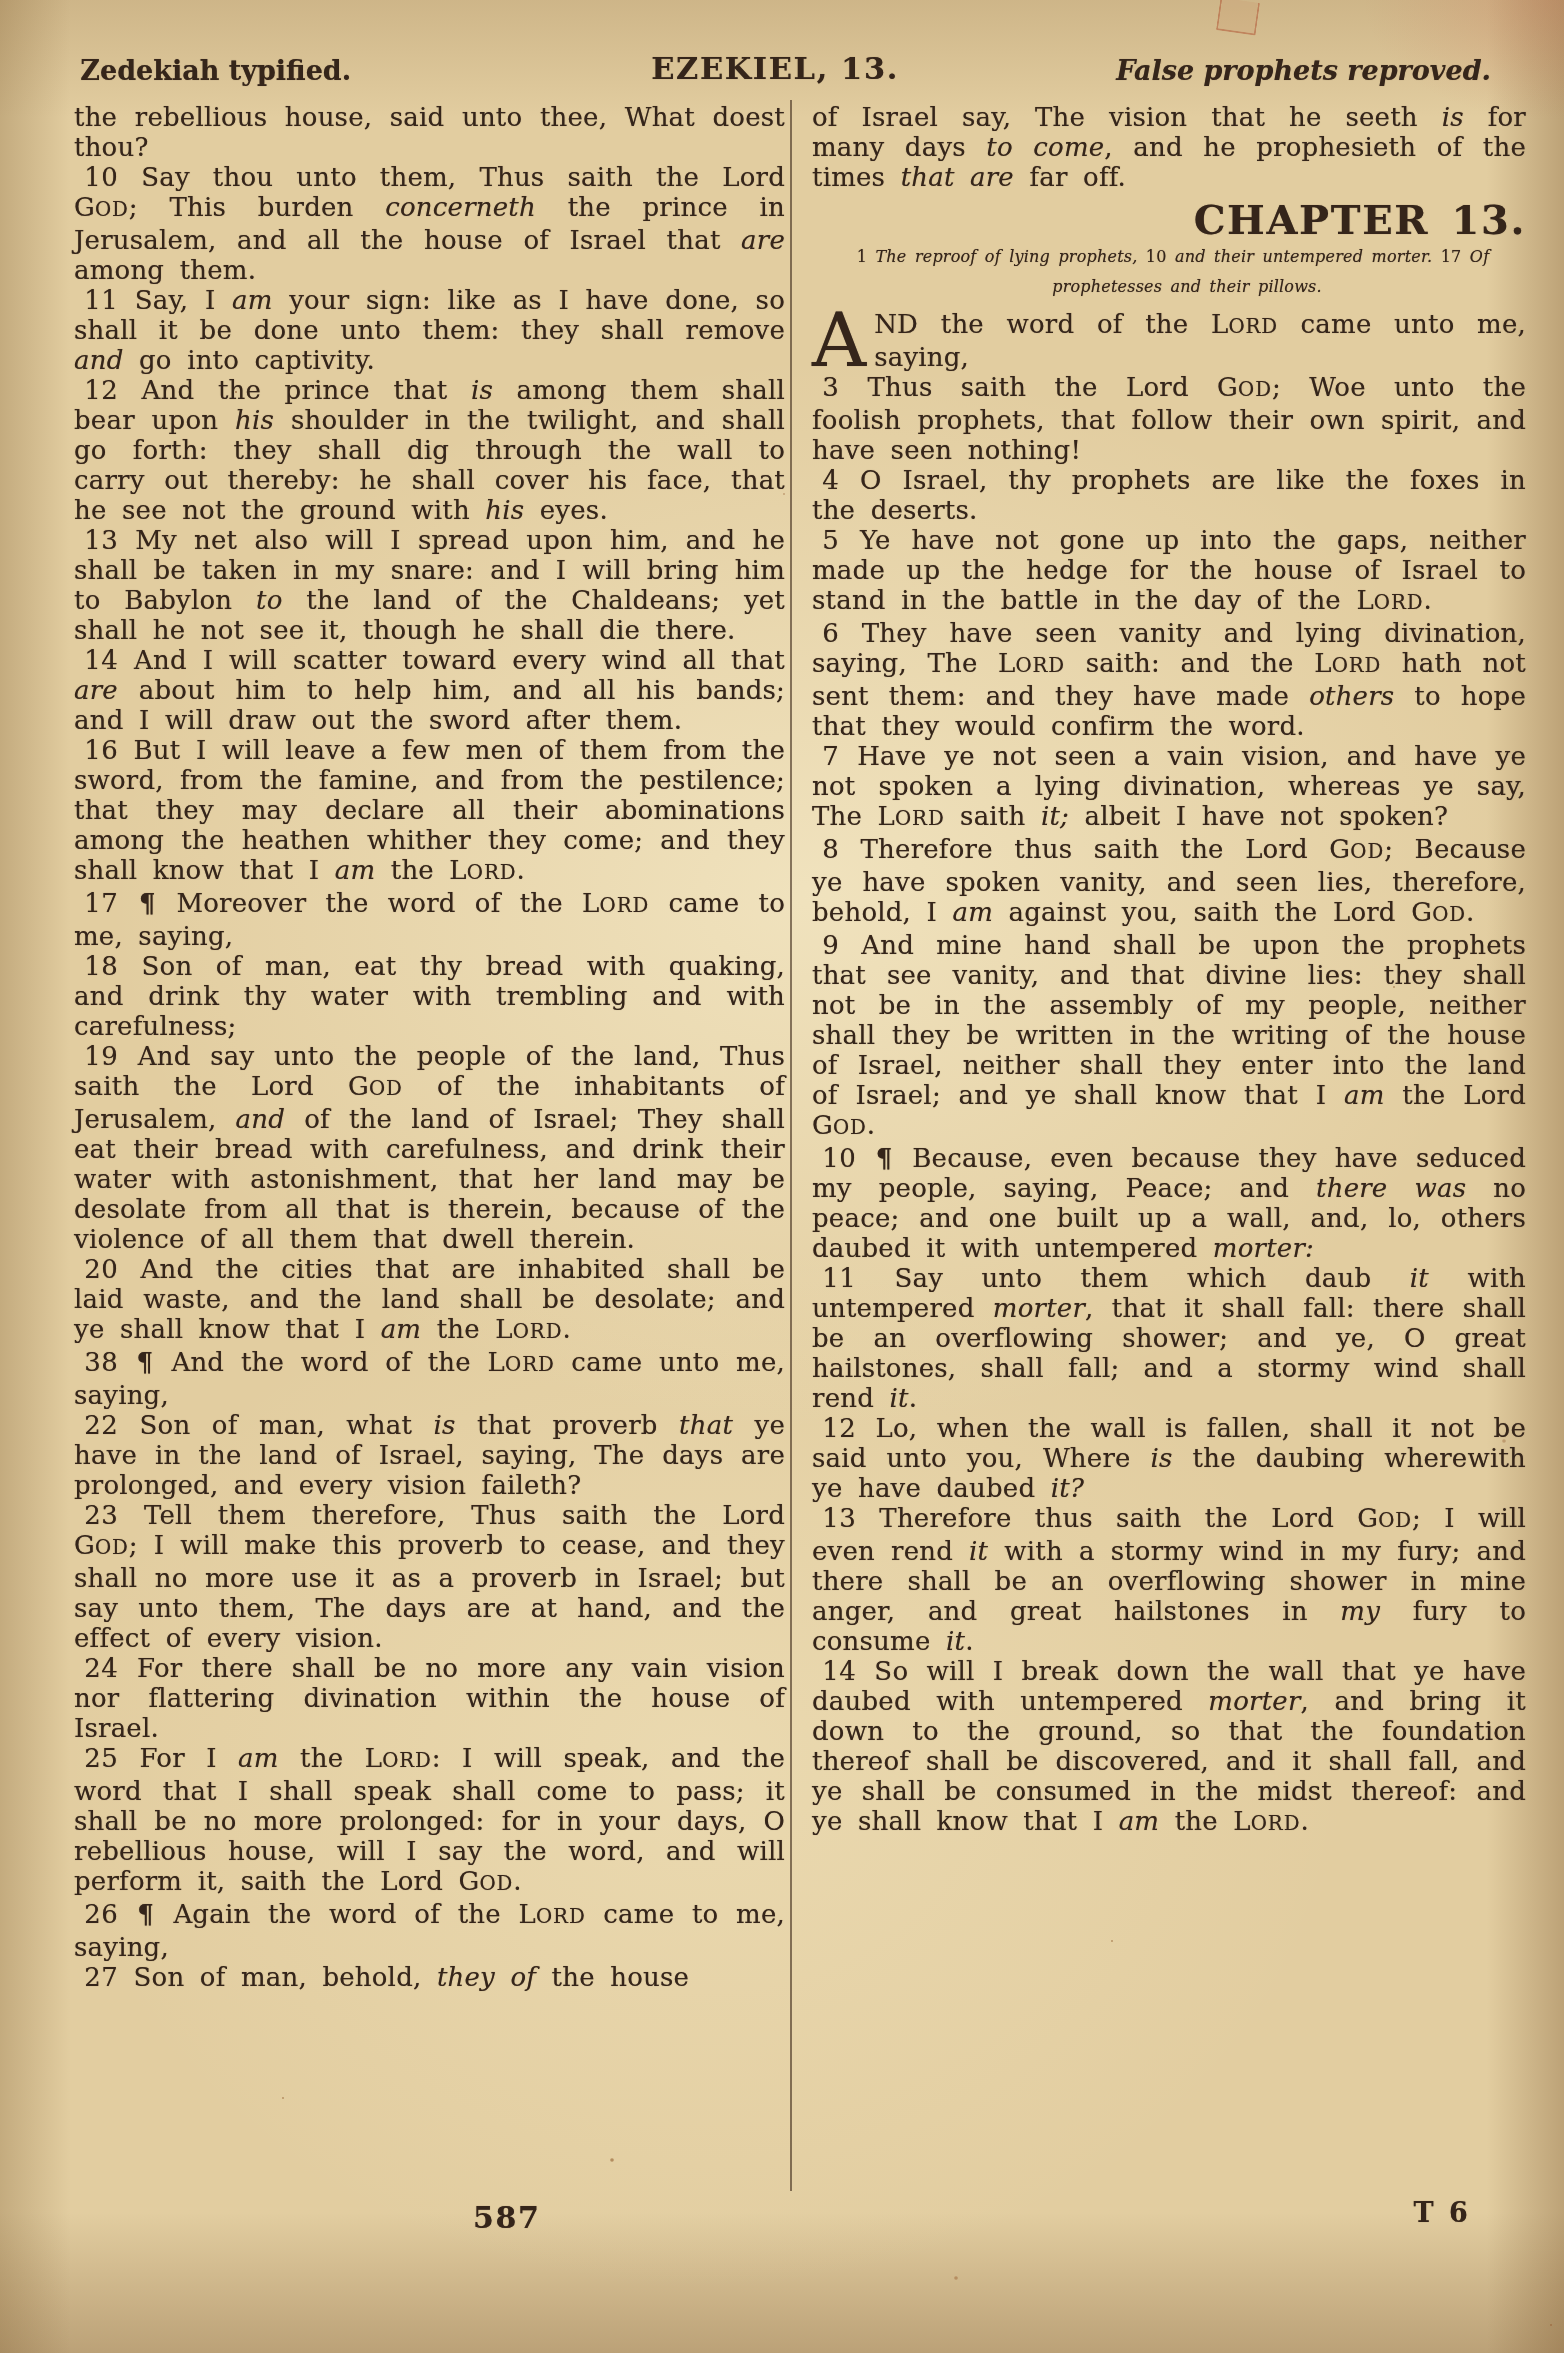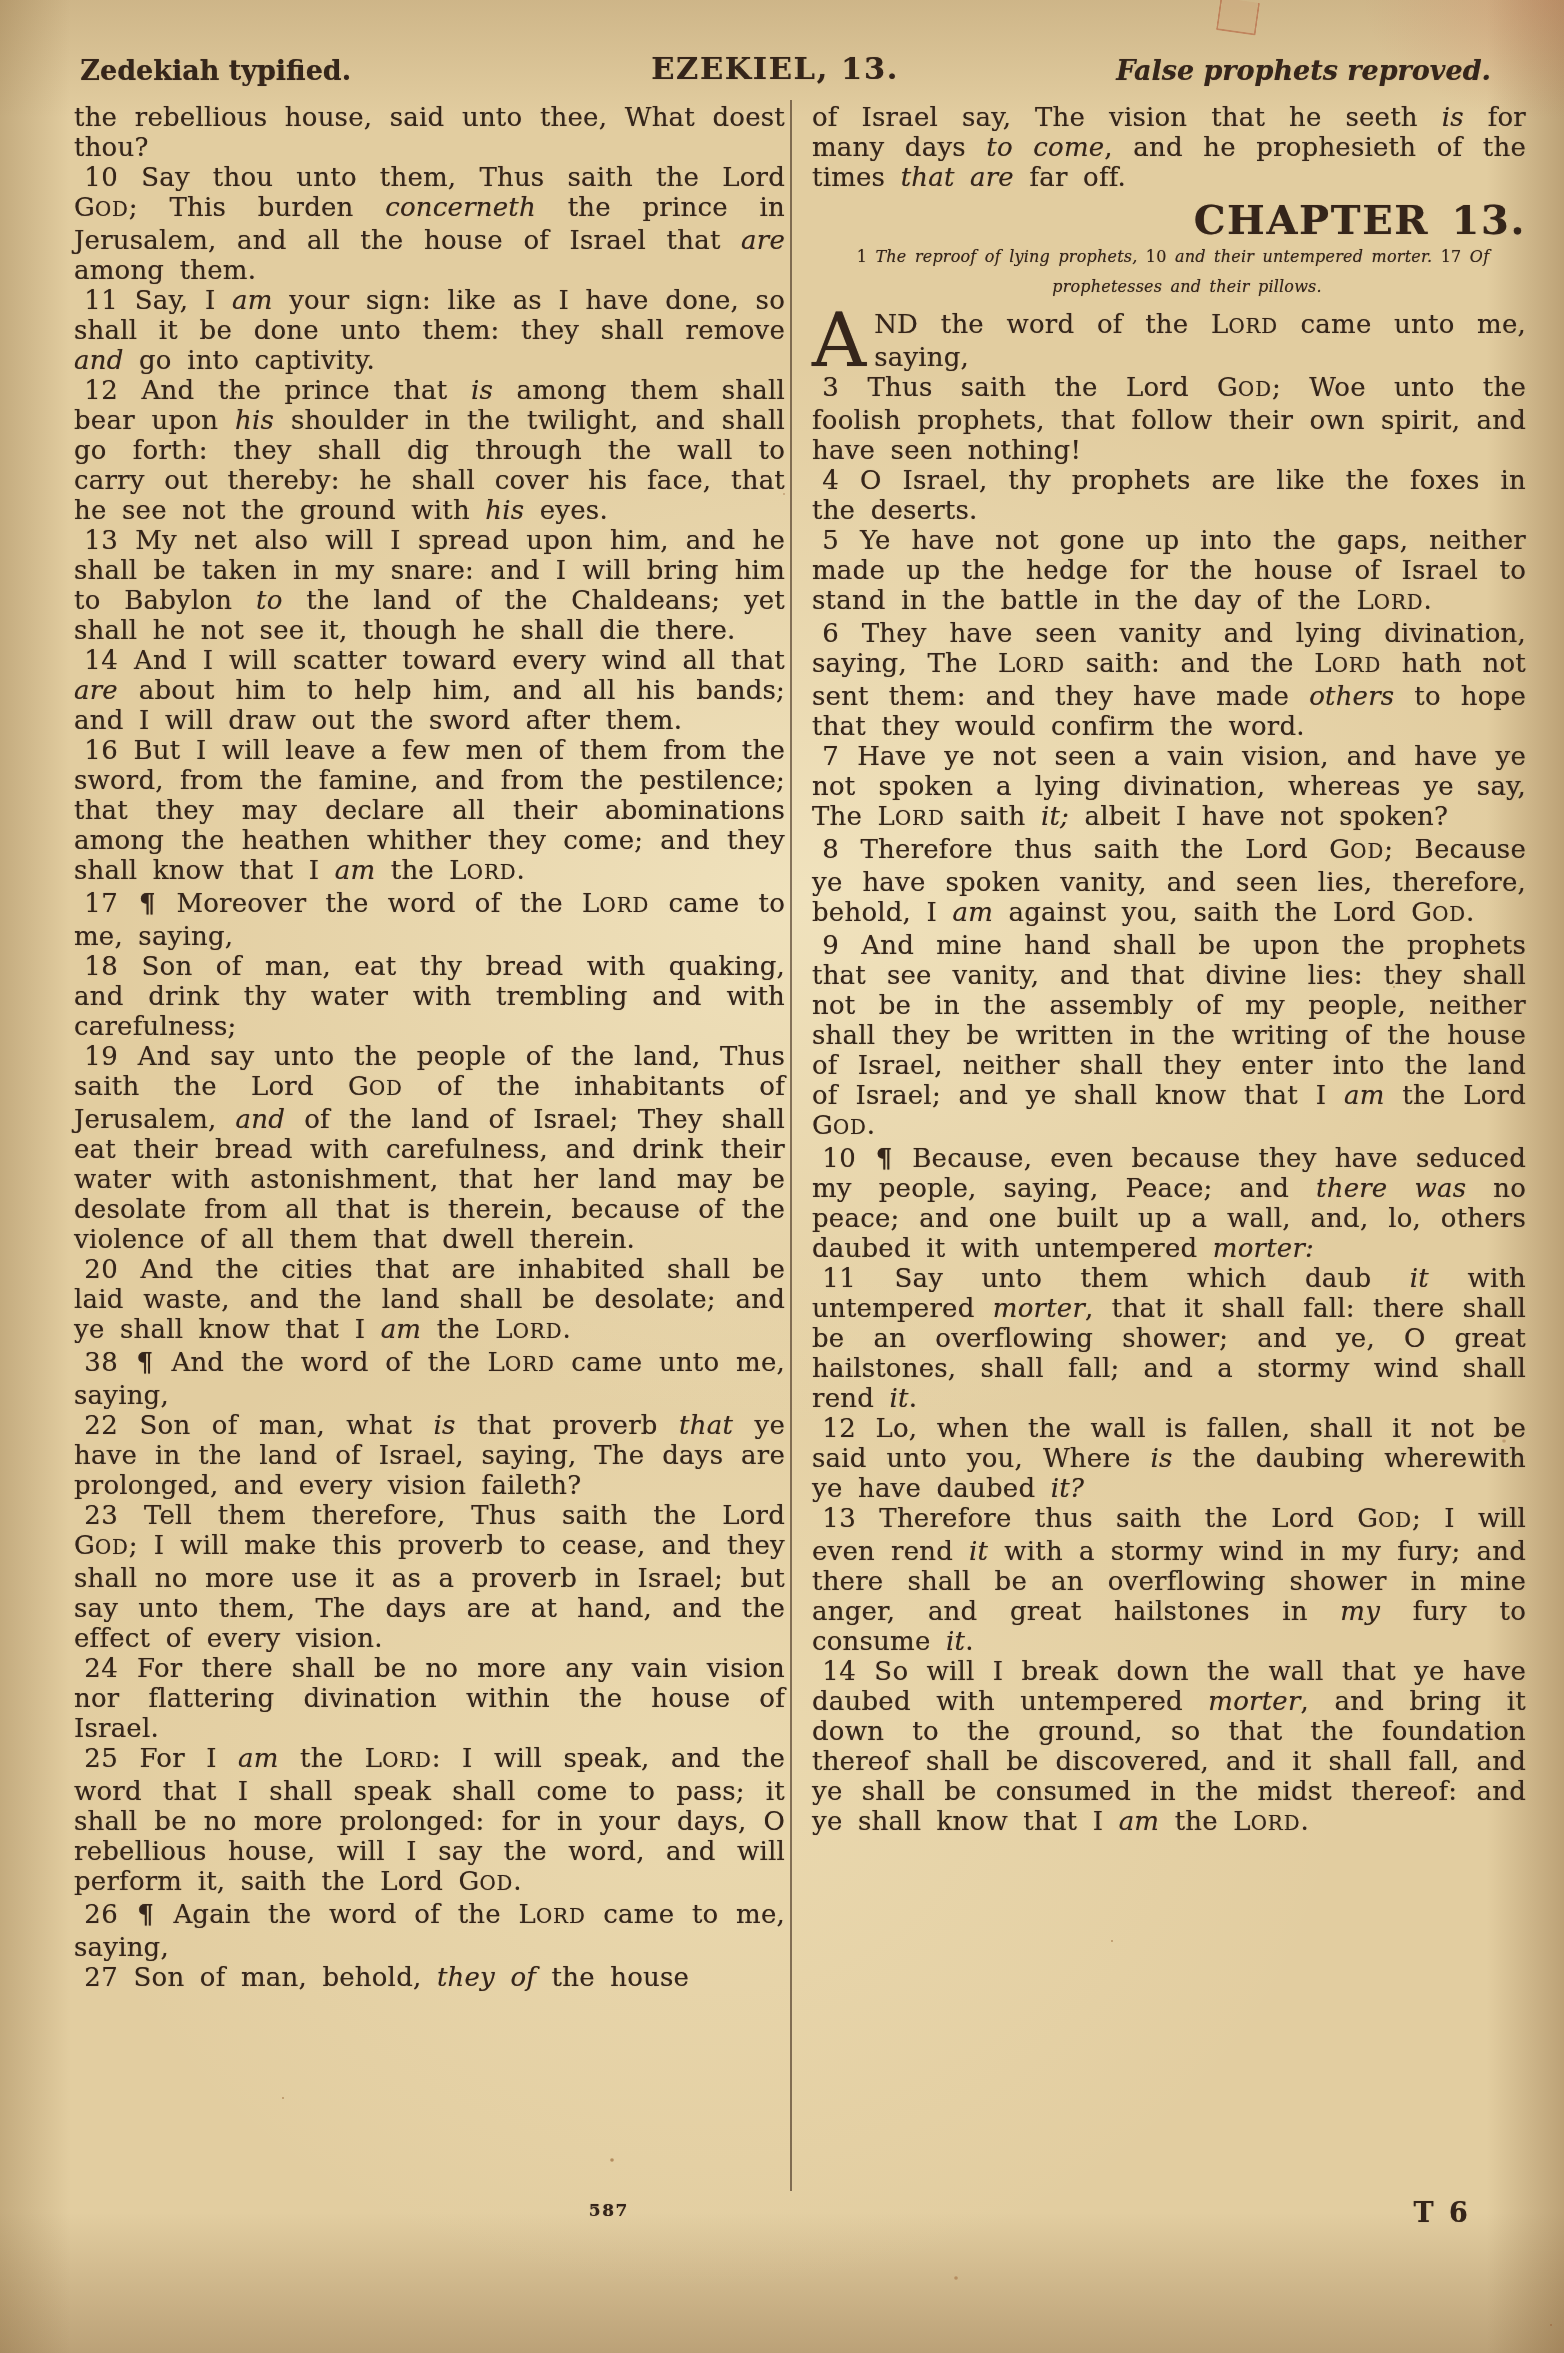--- a/index.html
+++ b/index.html
@@ -38,21 +38,21 @@
   .sc{font-size:0.76em;letter-spacing:0.9px;}
   i{letter-spacing:0.2px;}
 
   h2.chapter{margin:12.5px 0 7.8px 0;font-size:40px;font-weight:bold;text-align:right;letter-spacing:1.6px;text-indent:0;}
   p.summary{margin:0 0 6.3px 0;font-size:16px;line-height:30px;padding-left:36px;text-indent:-28px;text-align:center;word-spacing:3.1px;}
 
   p.dropcap-p{text-indent:0;}
   .dc{float:left;font-size:75px;line-height:56px;height:58px;padding:3.1px 7.8px 0 0;}
 
   
-  .pageno{position:absolute;top:2200px;left:473px;width:156px;text-align:right;font-size:17px;font-weight:bold;letter-spacing:1.6px;}
+  .pageno{position:absolute;top:2200px;left:473px;width:156px;text-align:left;font-size:30px;font-weight:bold;letter-spacing:1.6px;}
   .sig{position:absolute;top:2197px;left:1346px;width:125px;text-align:right;font-size:27px;font-weight:bold;letter-spacing:3.1px;}
 
   
   .stain{position:absolute;left:1218px;top:0px;width:36px;height:31px;border:2.3px solid rgba(170,75,45,0.45);border-top:none;transform:rotate(8deg);border-radius:1.6px;background:rgba(200,110,70,0.10);}
   .specks{position:absolute;left:235px;top:391px;width:2.3px;height:2.3px;border-radius:50%;background:rgba(130,80,40,0.7);
     box-shadow: 376px 1768px 0 0.8px rgba(140,85,40,0.55), 876px 1549px 0 0 rgba(140,85,40,0.5),
       720px 1886px 0 0.8px rgba(150,90,45,0.45), 1158px 595px 0 0 rgba(140,85,40,0.5),
       203px 1221px 0 0 rgba(140,85,40,0.45), 1268px 1049px 0 0.8px rgba(150,95,50,0.4),
       47px 1706px 0 0 rgba(140,85,40,0.5), 986px 2050px 0 0.8px rgba(150,90,45,0.5),
       548px 102px 0 0 rgba(140,85,40,0.4), 1315px 1933px 0 0 rgba(150,90,45,0.55),

